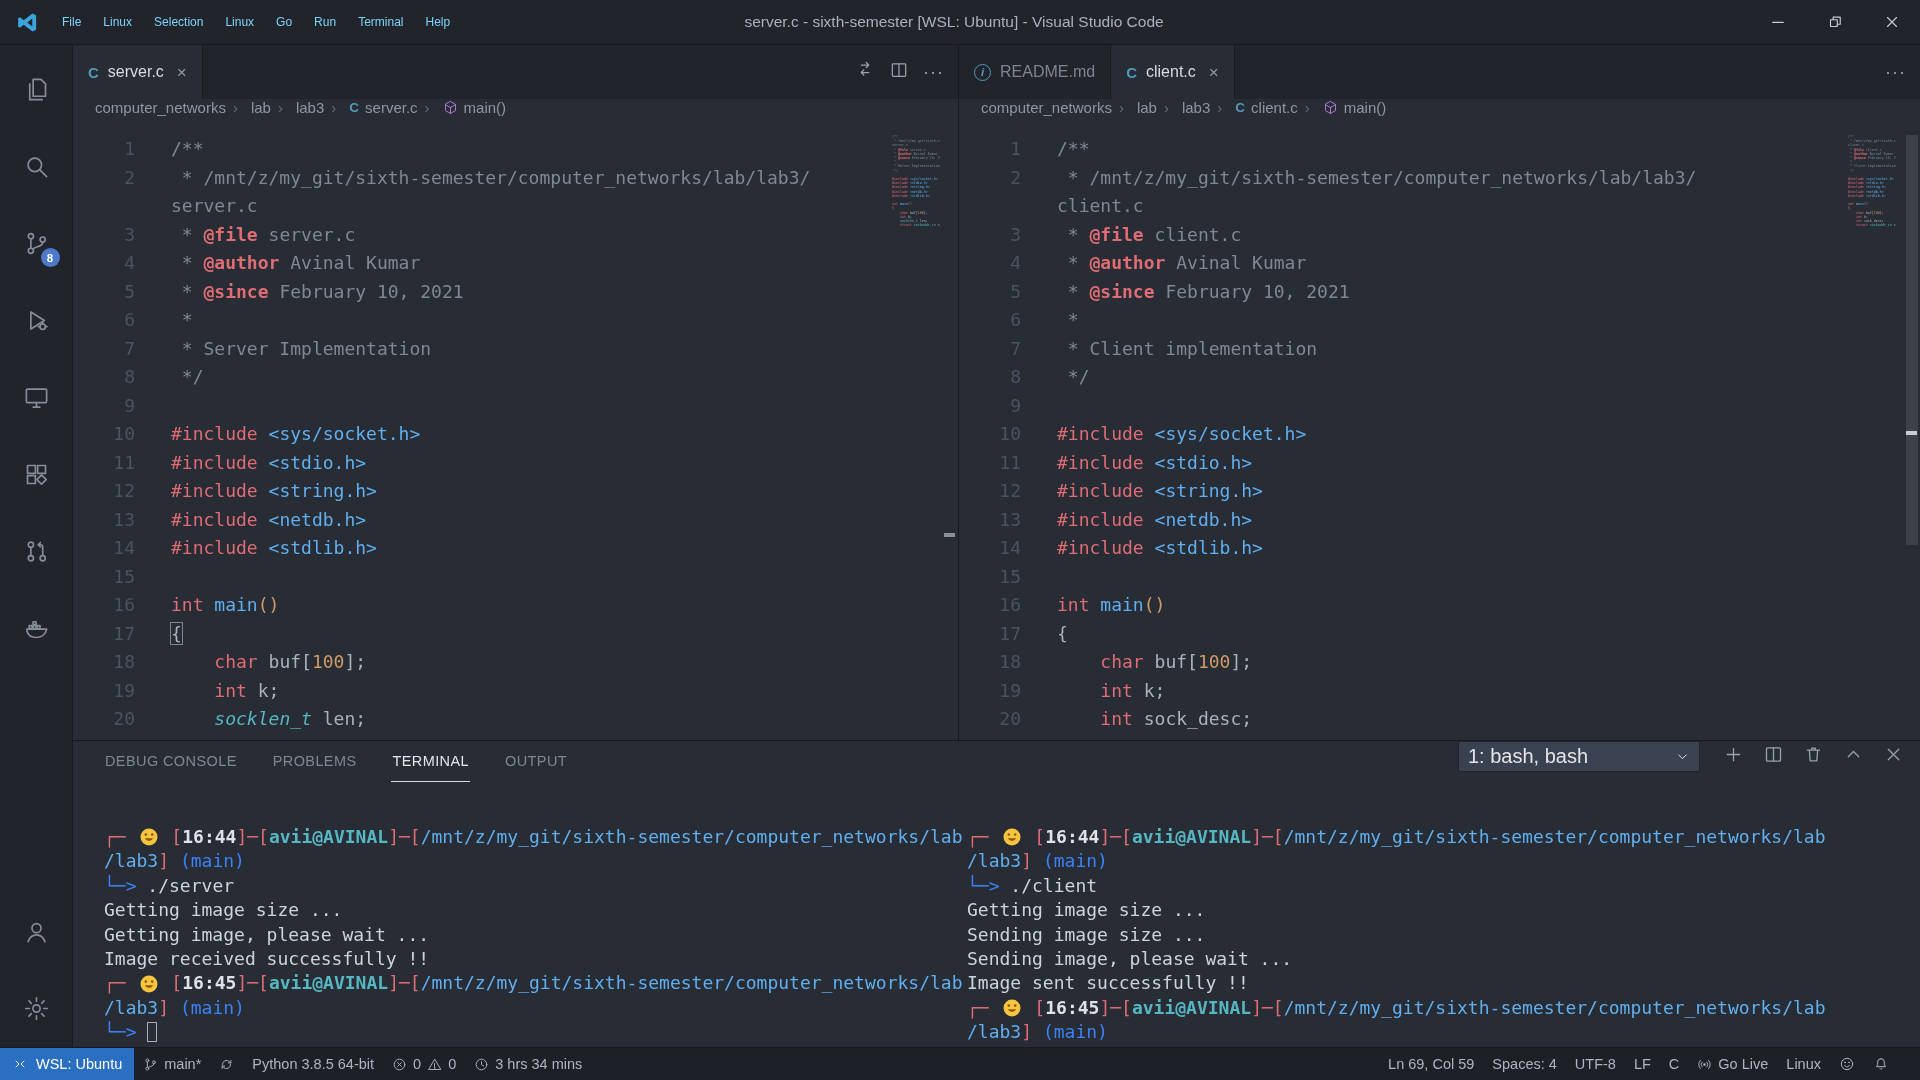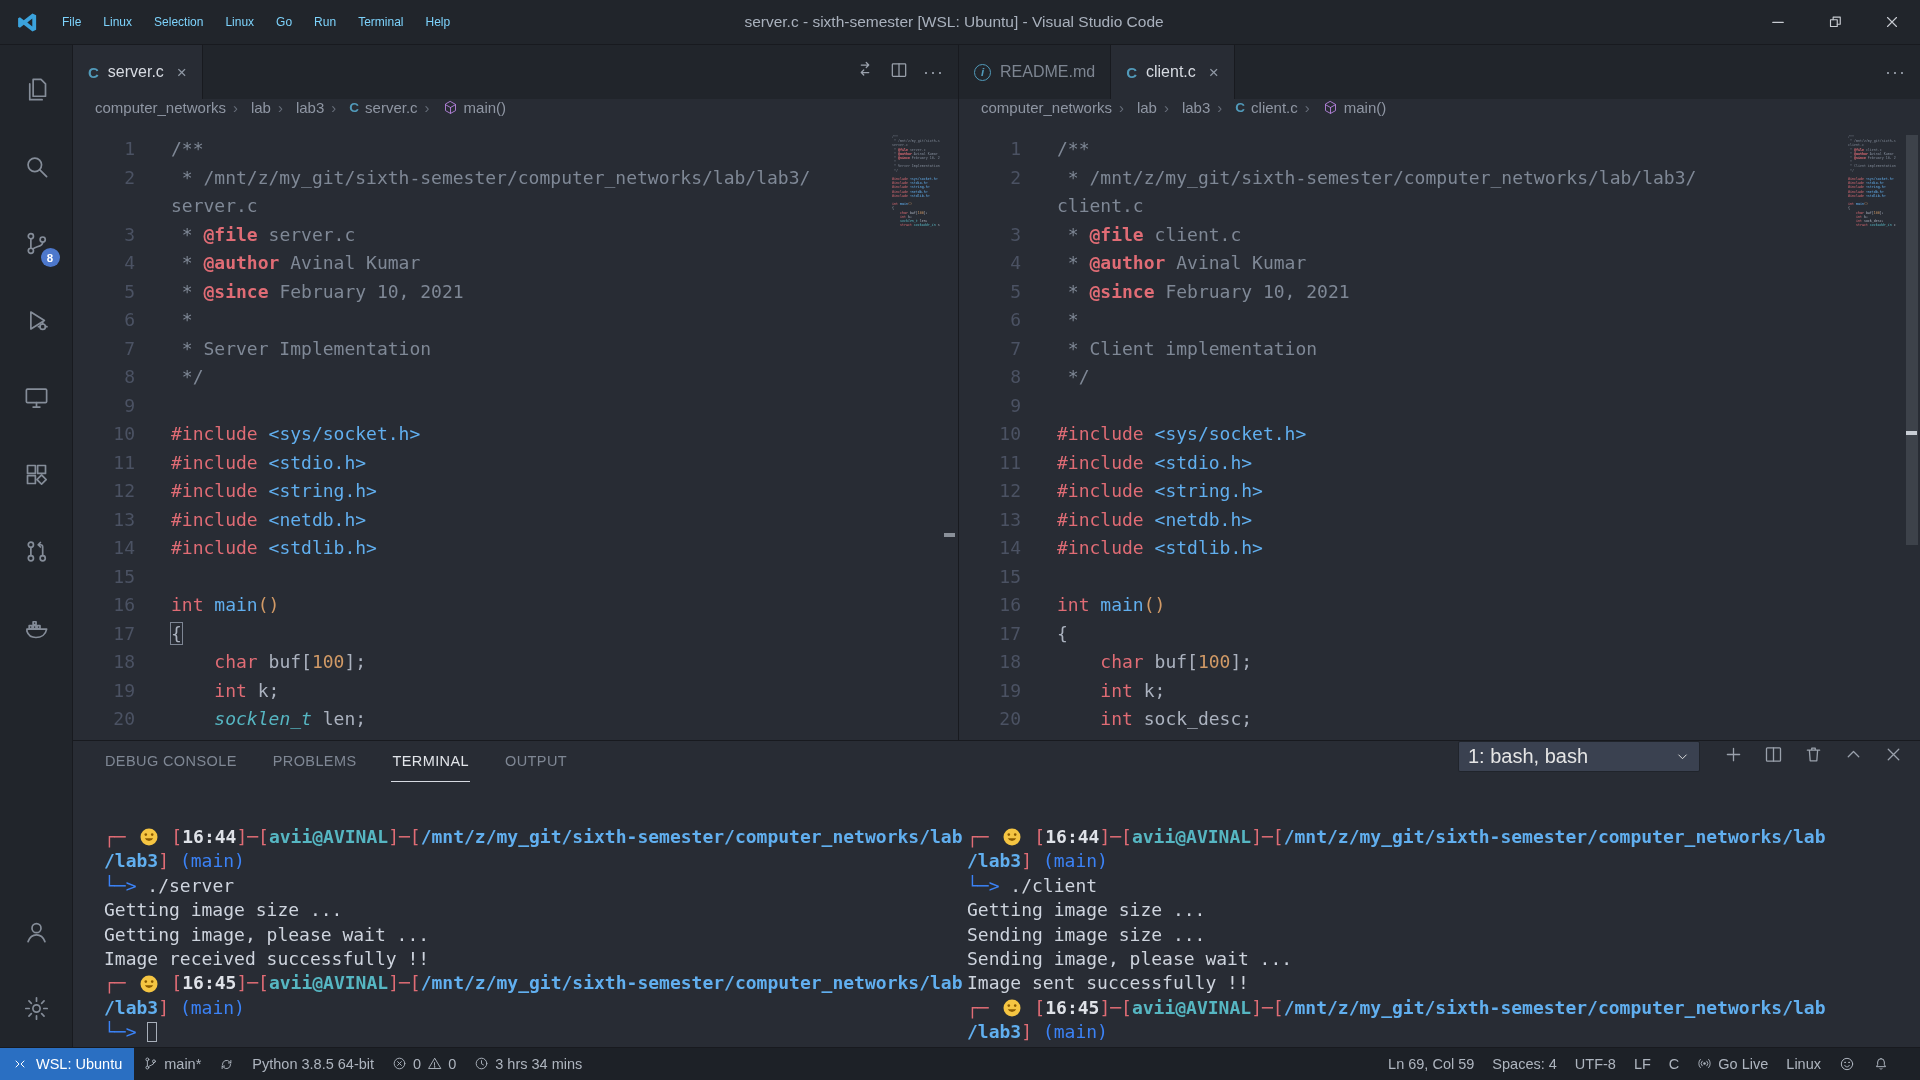--- a/index.html
+++ b/index.html
@@ -74,30 +74,30 @@
   .ptab.active{color:#e2e5ea;border-bottom-color:#d7dbe2}
   .panel-actions{margin-left:auto;display:flex;align-items:center;gap:19px;color:#9aa1ac}
   .term-select{display:flex;align-items:center;justify-content:space-between;width:242px;height:31px;background:#3a4150;border:1px solid #20242b;font-size:20px;color:#e5e5e5;padding:0 9px;border-radius:2px;margin-right:4px}
   .term{position:absolute;top:84px;bottom:3px;overflow:hidden;font-family:"DejaVu Sans Mono",monospace;font-size:18px;line-height:24.4px;white-space:pre}
   .term-left{left:31px;width:858px}
   .term-right{left:894px;right:8px}
   .term-line{height:24.4px;display:flex;align-items:center}
   .tk-red{color:#e06c75}
   .tk-w{color:#dfe2e8;font-weight:bold}
   .tk-cy{color:#56b6c2;font-weight:bold}
-  .tk-bl{color:#61afef;font-weight:bold}
+  .tk-bl{color:#61afef;font-weight:normal}
   .tk-gr{color:#3b82f6}
   .tk-out{color:#ced4de}
   .tk-em{display:inline-flex;margin:0 2px;vertical-align:middle}
   .tk-cursor{display:inline-block;width:10px;height:20px;border:1px solid #a8afba;vertical-align:middle}
 
   
   .statusbar{position:absolute;left:0;right:0;bottom:0;height:33px;background:#1d2127;border-top:1px solid #181a1f;display:flex;align-items:center;font-size:14.5px;color:#aeb5bf;z-index:9}
   .sb-remote{height:100%;background:#2a6fc2;color:#fff;display:flex;align-items:center;gap:8px;padding:0 12px;font-size:14.5px}
-  .sb-item{display:flex;align-items:flex-start;gap:6px;padding:0 9px;white-space:nowrap}
+  .sb-item{display:flex;align-items:flex-end;gap:6px;padding:0 9px;white-space:nowrap}
   .sb-right{margin-left:auto;display:flex;align-items:center;padding-right:22px}
 </style>
 </head>
 <body>
 
 <div class="titlebar">
   <span class="logo">
     <svg width="23" height="23" viewBox="0 0 24 24">
         <path d="M17.2 2.6L21 4.4v15.2l-3.8 1.8-9.1-7.1-4 3.1-1.9-1v-8.8l1.9-1 4 3.1 9.1-7.1zm-.2 5.3l-5.2 4.1 5.2 4.1V7.9z" style="fill:#3ba3dd;stroke:none"></path>
       </svg>

